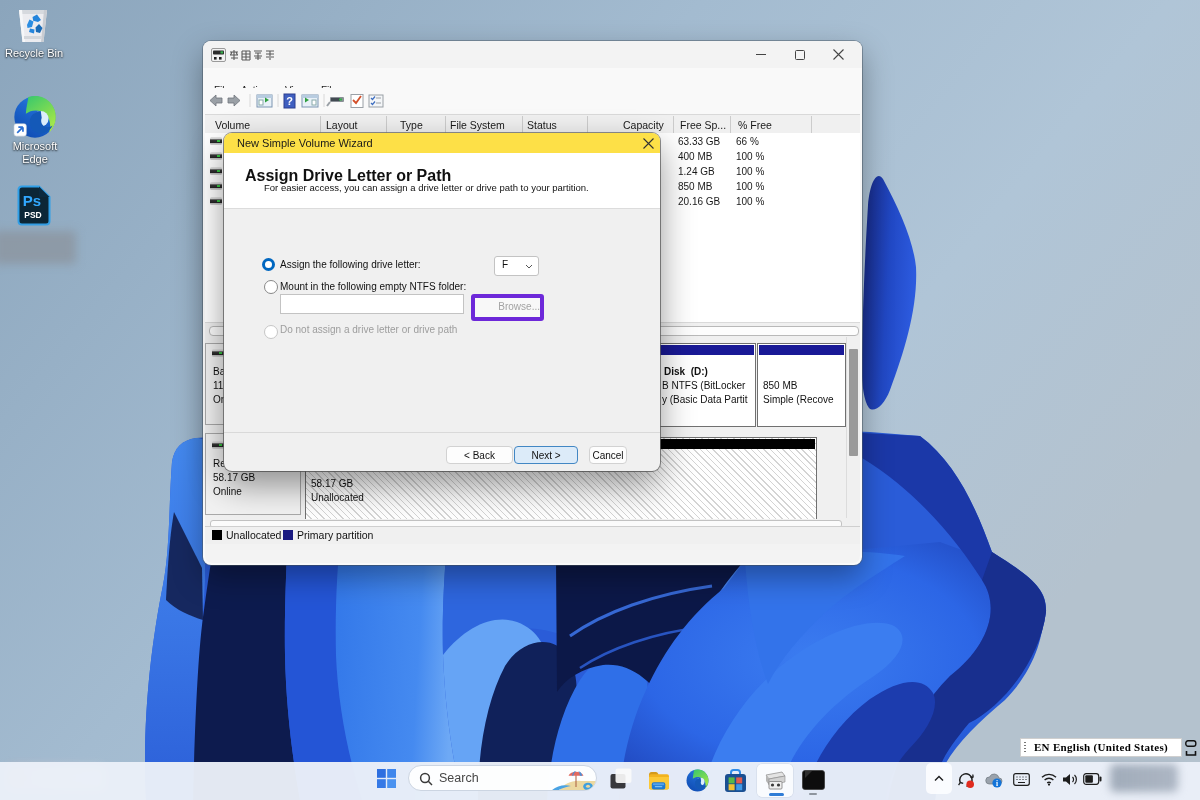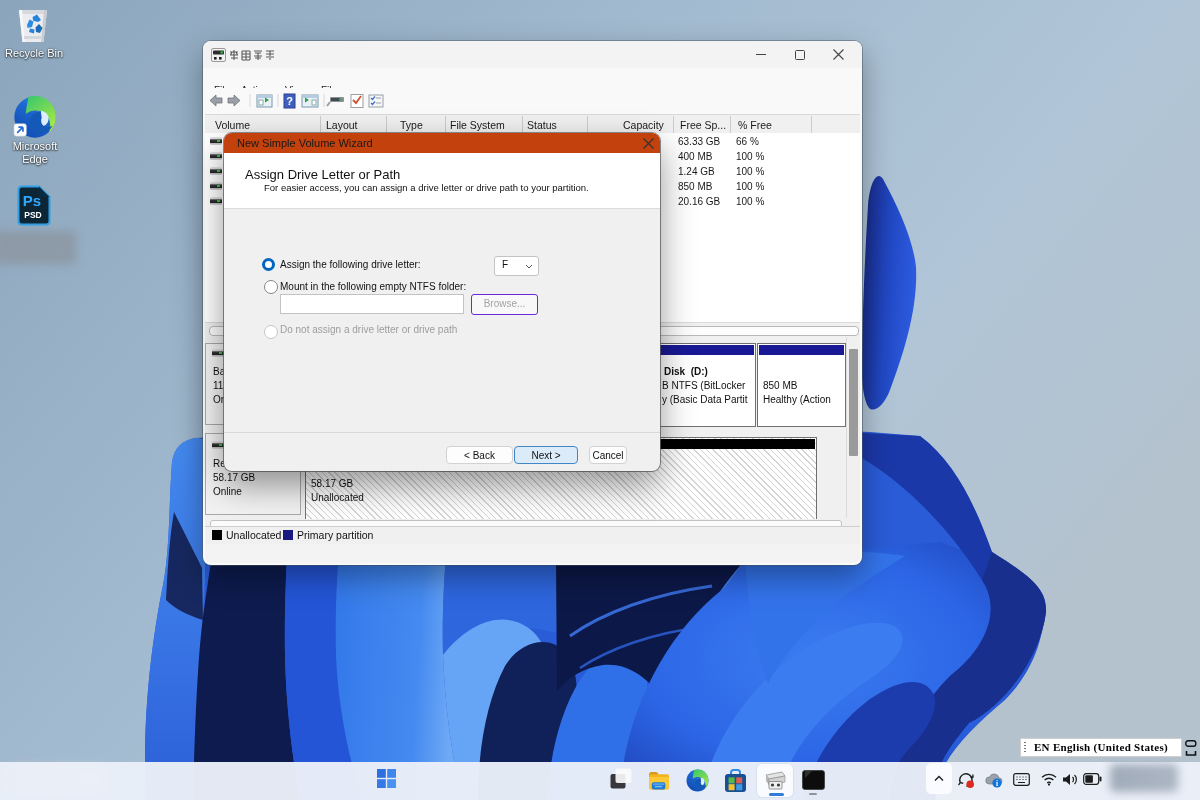--- a/index.html
+++ b/index.html
@@ -25,21 +25,21 @@
 #dmbottom{position:absolute;left:2px;top:296px;right:2px;height:189px;background:#f0f0f0;}
 .dleft{position:absolute;left:0;width:96px;background:#f2f2f2;border:1px solid #a9a9a9;font-size:10px;color:#111;white-space:nowrap;overflow:hidden;box-sizing:border-box;}
 .pbox{position:absolute;background:#fff;border:1px solid #707070;font-size:10px;color:#111;overflow:hidden;white-space:nowrap;}
 .pbar{position:absolute;left:1px;right:1px;top:1px;height:10px;}
 #legend{position:absolute;left:2px;top:485px;right:2px;height:17px;background:#f0f0f0;border-top:1px solid #cfcfcf;border-bottom:1px solid #cfcfcf;font-size:10.5px;color:#111;}
 #dmfoot{position:absolute;left:2px;top:503px;right:2px;height:19px;background:#f3f3f3;border-radius:0 0 7px 7px;}
 #vsc{position:absolute;left:643px;top:296px;width:13px;height:181px;background:#f0f0f0;border-left:1px solid #dcdcdc;}
 #vsc .th{position:absolute;left:2px;top:12px;width:9px;height:107px;background:#9a9a9a;border-radius:1px;}
 
 #wiz{position:absolute;left:224px;top:133px;width:436px;height:338px;background:#f0f0f0;border-radius:8px;box-shadow:0 14px 34px rgba(0,0,0,.42),0 0 0 1px rgba(120,120,120,.8);font-size:10px;color:#111;}
-#wiztitle{position:absolute;left:0;top:0;right:0;height:32px;background:#c2410c;border-radius:8px 8px 0 0;}
+#wiztitle{position:absolute;left:0;top:0;right:0;height:32px;background:#fde047;border-radius:8px 8px 0 0;}
 #wizhead{position:absolute;left:0;top:20px;right:0;height:55px;background:#fff;border-bottom:1px solid #dcdcdc;}
 .rad{position:absolute;width:11px;height:11px;border-radius:50%;background:#fff;}
 .btn{position:absolute;height:18px;background:#fdfdfd;border:1px solid #d2d2d2;border-radius:4px;font-size:10px;color:#111;text-align:center;line-height:17px;box-sizing:border-box;}
 
 #tb{position:absolute;left:0;top:762px;width:1200px;height:38px;background:rgba(234,240,248,.97);}
 #langbox{position:absolute;left:1020px;top:738px;width:162px;height:19px;background:#fff;border:1px solid #cfcfcf;box-sizing:border-box;font-family:"Liberation Serif",serif;font-weight:bold;font-size:11px;color:#000;text-align:center;line-height:17px;letter-spacing:0.3px;}
 .blur1{position:absolute;filter:blur(5px);}
 </style></head>
 <body>
 <div id="stage">
@@ -288,21 +288,21 @@
   </div>
   <div class="pbox" style="left:100px;top:6px;width:449px;height:82px;">
    <div class="pbar" style="background:#191996;"></div>
    <div class="abs" style="left:358px;top:22px;font-weight:bold;">Disk&nbsp; (D:)</div>
    <div class="abs" style="left:356px;top:36px;">B NTFS (BitLocker </div>
    <div class="abs" style="left:356px;top:50px;">y (Basic Data Partit</div>
   </div>
   <div class="pbox" style="left:552px;top:6px;width:87px;height:82px;">
    <div class="pbar" style="background:#191996;"></div>
    <div class="abs" style="left:5px;top:36px;">850 MB</div>
-   <div class="abs" style="left:5px;top:50px;">Healthy (Action</div>
+   <div class="abs" style="left:5px;top:50px;">Simple (Recove</div>
   </div>
 
   <div class="dleft" style="top:96px;height:82px;">
    <div class="vico" style="left:6px;top:7px;"></div>
    <div class="abs" style="left:7px;top:24px;">Re</div>
    <div class="abs" style="left:7px;top:38px;">58.17 GB</div>
    <div class="abs" style="left:7px;top:52px;">Online</div>
   </div>
   <div class="pbox" style="left:100px;top:100px;width:510px;height:81px;background:repeating-linear-gradient(45deg,#ffffff 0px,#ffffff 3.5px,#d4d4d4 3.5px,#d4d4d4 4.5px);">
    <div class="pbar" style="background:#000;"></div>
@@ -325,51 +325,68 @@
  <div id="dmfoot"></div>
 </div>
 <div id="wiz">
  <div id="wiztitle">
         <span class="abs" style="left:13px;top:4px;font-size:11px;color:#191919;">New Simple Volume Wizard</span>
   <svg class="abs" style="left:419px;top:5px;" width="11" height="11" viewBox="0 0 11 11">
           <path d="M0.5 0.5 L10.5 10.5 M10.5 0.5 L0.5 10.5" stroke="#333" stroke-width="1.1"></path>
         </svg>
  </div>
  <div id="wizhead">
-  <div class="abs" style="left:21px;top:14px;font-size:13px;font-weight:normal;color:#111;">Assign Drive Letter or Path</div>
+  <div class="abs" style="left:21px;top:14px;font-size:16px;font-weight:bold;color:#111;">Assign Drive Letter or Path</div>
   <div class="abs" style="left:40px;top:29px;font-size:9.5px;">For easier access, you can assign a drive letter or drive path to your partition.</div>
  </div>
  <div class="rad" style="left:38px;top:125px;width:7px;height:7px;border:3.5px solid #0067c0;"></div>
  <span class="abs" style="left:56px;top:126px;">Assign the following drive letter:</span>
  <div class="abs" style="left:270px;top:123px;width:43px;height:18px;background:#fff;border:1px solid #c3c3c3;border-radius:3px;">
   <span class="abs" style="left:7px;top:2px;">F</span>
   <svg class="abs" style="left:30px;top:7px;" width="8" height="5" viewBox="0 0 8 5">
           <path d="M1 1 L4 4 L7 1" stroke="#555" stroke-width="1" fill="none"></path>
         </svg>
  </div>
  <div class="rad" style="left:40px;top:147px;border:1px solid #888;width:12px;height:12px;"></div>
  <span class="abs" style="left:56px;top:148px;">Mount in the following empty NTFS folder:</span>
  <div class="abs" style="left:56px;top:161px;width:182px;height:18px;background:#fff;border:1px solid #c3c3c3;"></div>
- <div class="abs" style="left:247px;top:161px;width:65px;height:19px;background:#f8f8f8;border:1px solid #6d28d9;border-radius:3px;color:#a3a3a3;text-align:center;line-height:18px;">Browse...</div>
+ <div class="abs" style="left:247px;top:161px;width:65px;height:19px;background:#f8f8f8;border:4px solid #6d28d9;border-radius:3px;color:#a3a3a3;text-align:right;line-height:18px;">Browse...</div>
  <div class="rad" style="left:40px;top:192px;border:1px solid #c6c6c6;width:12px;height:12px;"></div>
  <span class="abs" style="left:56px;top:191px;color:#9d9d9d;">Do not assign a drive letter or drive path</span>
  <div class="abs" style="left:0;top:299px;width:436px;height:1px;background:#d9d9d9;"></div>
  <div class="btn" style="left:222px;top:313px;width:67px;">&lt; Back</div>
  <div class="btn" style="left:290px;top:313px;width:64px;background:#dcebf9;border-color:#4287c4;">Next &gt;</div>
  <div class="btn" style="left:365px;top:313px;width:38px;">Cancel</div>
 </div>
 <div id="tb">
 
  <svg class="abs" style="left:377px;top:7px;" width="19" height="19" viewBox="0 0 19 19">
   <rect x="0" y="0" width="8.8" height="8.8" fill="#2e6fe0"></rect>
         <rect x="10.2" y="0" width="8.8" height="8.8" fill="#3f86ec"></rect>
   <rect x="0" y="10.2" width="8.8" height="8.8" fill="#3579e6"></rect>
         <rect x="10.2" y="10.2" width="8.8" height="8.8" fill="#4a92f0"></rect>
  </svg>
 
+ <div class="abs" style="left:408px;top:3px;width:189px;height:26px;background:rgba(255,255,255,.92);border:1px solid #ccd5e2;border-radius:13px;box-sizing:border-box;overflow:hidden;">
+  <svg class="abs" style="left:10px;top:6px;" width="14" height="14" viewBox="0 0 14 14">
+          <circle cx="6" cy="6" r="4.4" fill="none" stroke="#3a3a3a" stroke-width="1.5"></circle>
+          <line x1="9.3" y1="9.3" x2="13" y2="13" stroke="#3a3a3a" stroke-width="1.5"></line>
+        </svg>
+  <span class="abs" style="left:30px;top:4.5px;font-size:12.5px;color:#474747;">Search</span>
+  <svg class="abs" style="left:138px;top:1px;" width="50" height="24" viewBox="0 0 50 24">
+   <path d="M12 24 C 16 17 25 13 34 14 L 50 14 L 50 24 Z" fill="#ecd8a0"></path>
+   <path d="M4 24 C 9 19 17 17 24 19 C 18 20 13 22 10 24 Z" fill="#4aa3e4"></path>
+   <ellipse cx="41" cy="19.5" rx="4.8" ry="3.8" fill="#3f9fe0"></ellipse>
+          <ellipse cx="41" cy="19.2" rx="2" ry="1.5" fill="#ecd8a0"></ellipse>
+   <line x1="29" y1="8" x2="29" y2="20" stroke="#b0694a" stroke-width="1.1"></line>
+   <path d="M21.5 8.8 C 23.5 3.5 34.5 3.5 36.5 8.8 Z" fill="#e2695f"></path>
+   <path d="M25 8.6 C 25.8 5.2 27.4 4.3 29 4.1 C 27.2 5.8 26.6 7 26.3 8.7 Z" fill="#4a8ed8"></path>
+   <path d="M32.8 8.7 C 32.7 5.6 32.2 4.8 30.6 4.1 C 33 4.4 34.6 5.9 35.2 8.7 Z" fill="#4a8ed8"></path>
+  </svg>
+ </div>
 
  <svg class="abs" style="left:610px;top:6px;" width="22" height="21" viewBox="0 0 22 21">
   <rect x="0.5" y="6" width="15" height="14.5" rx="2" fill="#38383c"></rect>
   <rect x="5.5" y="0.5" width="16" height="14.5" rx="2" fill="#fafafa" opacity="0.92"></rect>
  </svg>
 
  <svg class="abs" style="left:648px;top:7px;" width="22" height="21" viewBox="0 0 22 21">
   <path d="M1 6 Q1 3 3.5 3 L8 3 Q9.5 3 10 4.5 L10.8 6.5 L1 11 Z" fill="#d49a1b"></path>
   <rect x="1" y="5.2" width="20" height="15.3" rx="2" fill="#f2b31f"></rect>
   <path d="M1 8 L21 8 L21 18.5 Q21 20.5 19 20.5 L3 20.5 Q1 20.5 1 18.5 Z" fill="#fcc836"></path>

